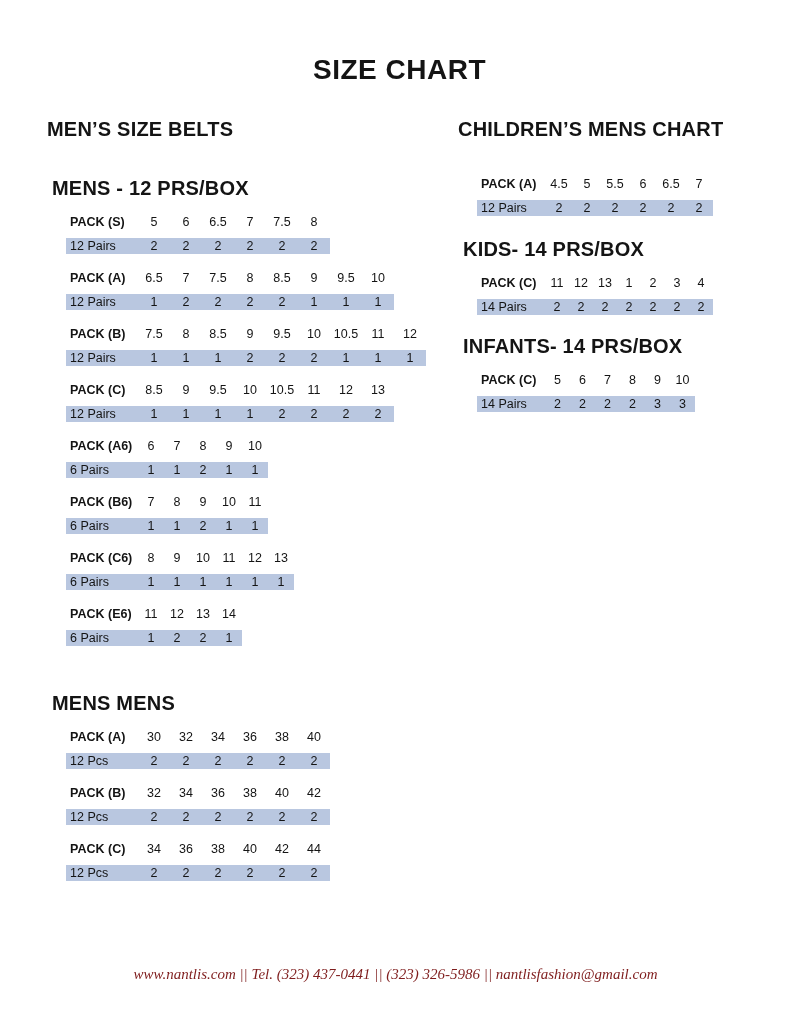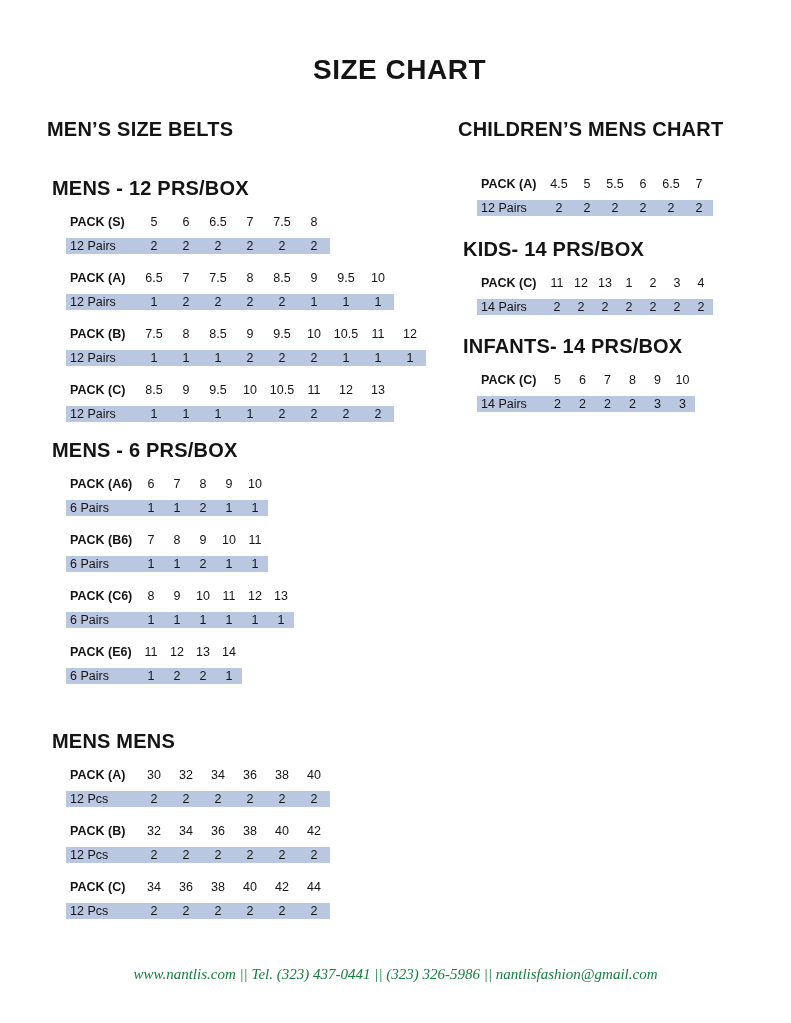--- a/index.html
+++ b/index.html
@@ -97,40 +97,39 @@
   .col-childrens .sec-2 { margin-top: 19px; }
   .page-footer {
     position: absolute;
     top: 966px;
     left: 0;
     width: 100%;
     text-align: center;
     font-family: "Liberation Serif", serif;
     font-style: italic;
     font-size: 15px;
-    color: #15803d;
+    color: #7f1d1d;
   }
 </style>
 </head>
 <body>
 
 <h1 class="page-title">SIZE CHART</h1>
 
 <div class="col col-mens">
   <h2 class="col-title">MEN’S SIZE BELTS</h2>
   <div class="sections">
       <div class="section sec-0">
         <h3 class="section-heading">MENS - 12 PRS/BOX</h3>
         <div class="pack-table"><div class="row size-row"><span class="cell label pack-label">PACK (S)</span><span class="cell">5</span><span class="cell">6</span><span class="cell">6.5</span><span class="cell">7</span><span class="cell">7.5</span><span class="cell">8</span></div><div class="row qty-row"><span class="cell label qty-label">12 Pairs</span><span class="cell">2</span><span class="cell">2</span><span class="cell">2</span><span class="cell">2</span><span class="cell">2</span><span class="cell">2</span></div></div>
         <div class="pack-table"><div class="row size-row"><span class="cell label pack-label">PACK (A)</span><span class="cell">6.5</span><span class="cell">7</span><span class="cell">7.5</span><span class="cell">8</span><span class="cell">8.5</span><span class="cell">9</span><span class="cell">9.5</span><span class="cell">10</span></div><div class="row qty-row"><span class="cell label qty-label">12 Pairs</span><span class="cell">1</span><span class="cell">2</span><span class="cell">2</span><span class="cell">2</span><span class="cell">2</span><span class="cell">1</span><span class="cell">1</span><span class="cell">1</span></div></div>
         <div class="pack-table"><div class="row size-row"><span class="cell label pack-label">PACK (B)</span><span class="cell">7.5</span><span class="cell">8</span><span class="cell">8.5</span><span class="cell">9</span><span class="cell">9.5</span><span class="cell">10</span><span class="cell">10.5</span><span class="cell">11</span><span class="cell">12</span></div><div class="row qty-row"><span class="cell label qty-label">12 Pairs</span><span class="cell">1</span><span class="cell">1</span><span class="cell">1</span><span class="cell">2</span><span class="cell">2</span><span class="cell">2</span><span class="cell">1</span><span class="cell">1</span><span class="cell">1</span></div></div>
         <div class="pack-table"><div class="row size-row"><span class="cell label pack-label">PACK (C)</span><span class="cell">8.5</span><span class="cell">9</span><span class="cell">9.5</span><span class="cell">10</span><span class="cell">10.5</span><span class="cell">11</span><span class="cell">12</span><span class="cell">13</span></div><div class="row qty-row"><span class="cell label qty-label">12 Pairs</span><span class="cell">1</span><span class="cell">1</span><span class="cell">1</span><span class="cell">1</span><span class="cell">2</span><span class="cell">2</span><span class="cell">2</span><span class="cell">2</span></div></div>
       </div>
       <div class="section sec-1">
-        <h3 class="section-heading">MENS - 6 PRS/BOX</h3>
         <div class="pack-table"><div class="row size-row"><span class="cell label pack-label">PACK (A6)</span><span class="cell">6</span><span class="cell">7</span><span class="cell">8</span><span class="cell">9</span><span class="cell">10</span></div><div class="row qty-row"><span class="cell label qty-label">6 Pairs</span><span class="cell">1</span><span class="cell">1</span><span class="cell">2</span><span class="cell">1</span><span class="cell">1</span></div></div>
         <div class="pack-table"><div class="row size-row"><span class="cell label pack-label">PACK (B6)</span><span class="cell">7</span><span class="cell">8</span><span class="cell">9</span><span class="cell">10</span><span class="cell">11</span></div><div class="row qty-row"><span class="cell label qty-label">6 Pairs</span><span class="cell">1</span><span class="cell">1</span><span class="cell">2</span><span class="cell">1</span><span class="cell">1</span></div></div>
         <div class="pack-table"><div class="row size-row"><span class="cell label pack-label">PACK (C6)</span><span class="cell">8</span><span class="cell">9</span><span class="cell">10</span><span class="cell">11</span><span class="cell">12</span><span class="cell">13</span></div><div class="row qty-row"><span class="cell label qty-label">6 Pairs</span><span class="cell">1</span><span class="cell">1</span><span class="cell">1</span><span class="cell">1</span><span class="cell">1</span><span class="cell">1</span></div></div>
         <div class="pack-table"><div class="row size-row"><span class="cell label pack-label">PACK (E6)</span><span class="cell">11</span><span class="cell">12</span><span class="cell">13</span><span class="cell">14</span></div><div class="row qty-row"><span class="cell label qty-label">6 Pairs</span><span class="cell">1</span><span class="cell">2</span><span class="cell">2</span><span class="cell">1</span></div></div>
       </div>
       <div class="section sec-2">
         <h3 class="section-heading">MENS MENS</h3>
         <div class="pack-table"><div class="row size-row"><span class="cell label pack-label">PACK (A)</span><span class="cell">30</span><span class="cell">32</span><span class="cell">34</span><span class="cell">36</span><span class="cell">38</span><span class="cell">40</span></div><div class="row qty-row"><span class="cell label qty-label">12 Pcs</span><span class="cell">2</span><span class="cell">2</span><span class="cell">2</span><span class="cell">2</span><span class="cell">2</span><span class="cell">2</span></div></div>
         <div class="pack-table"><div class="row size-row"><span class="cell label pack-label">PACK (B)</span><span class="cell">32</span><span class="cell">34</span><span class="cell">36</span><span class="cell">38</span><span class="cell">40</span><span class="cell">42</span></div><div class="row qty-row"><span class="cell label qty-label">12 Pcs</span><span class="cell">2</span><span class="cell">2</span><span class="cell">2</span><span class="cell">2</span><span class="cell">2</span><span class="cell">2</span></div></div>
         <div class="pack-table"><div class="row size-row"><span class="cell label pack-label">PACK (C)</span><span class="cell">34</span><span class="cell">36</span><span class="cell">38</span><span class="cell">40</span><span class="cell">42</span><span class="cell">44</span></div><div class="row qty-row"><span class="cell label qty-label">12 Pcs</span><span class="cell">2</span><span class="cell">2</span><span class="cell">2</span><span class="cell">2</span><span class="cell">2</span><span class="cell">2</span></div></div>

